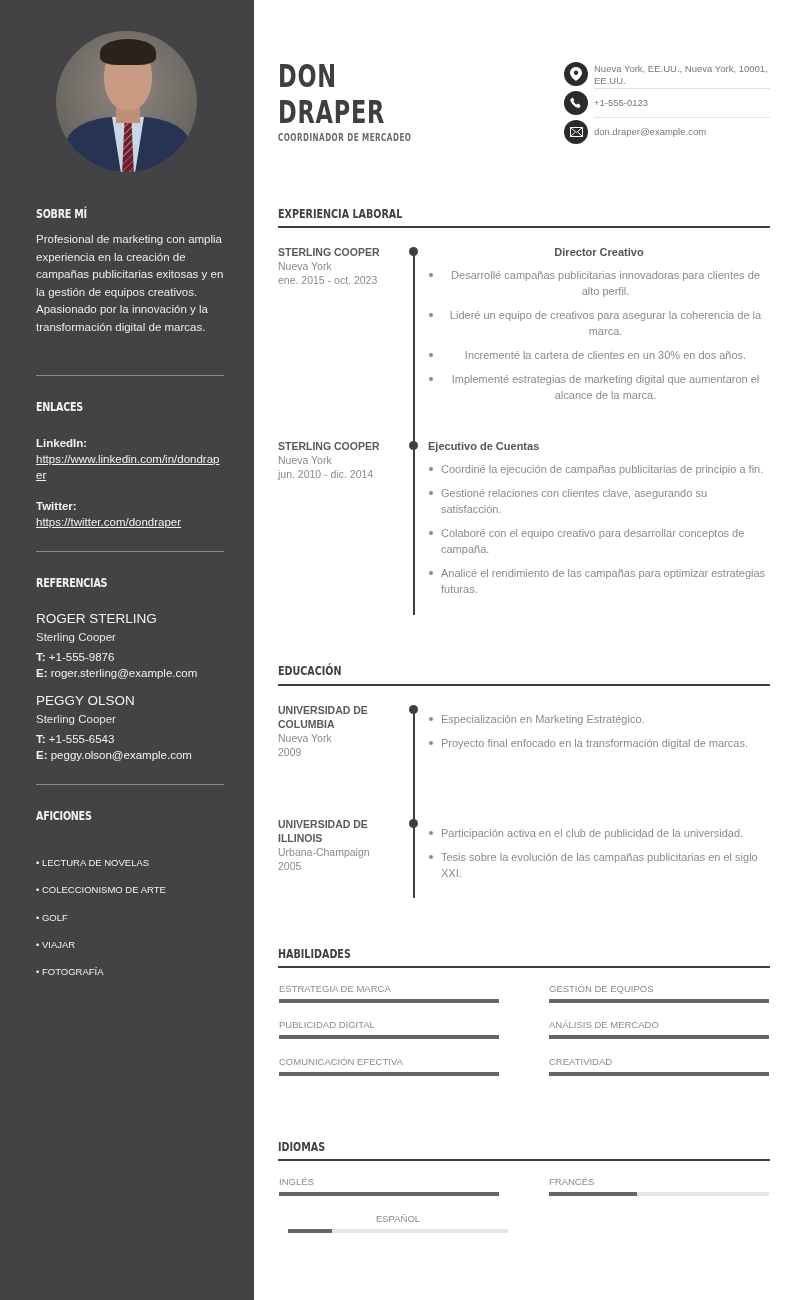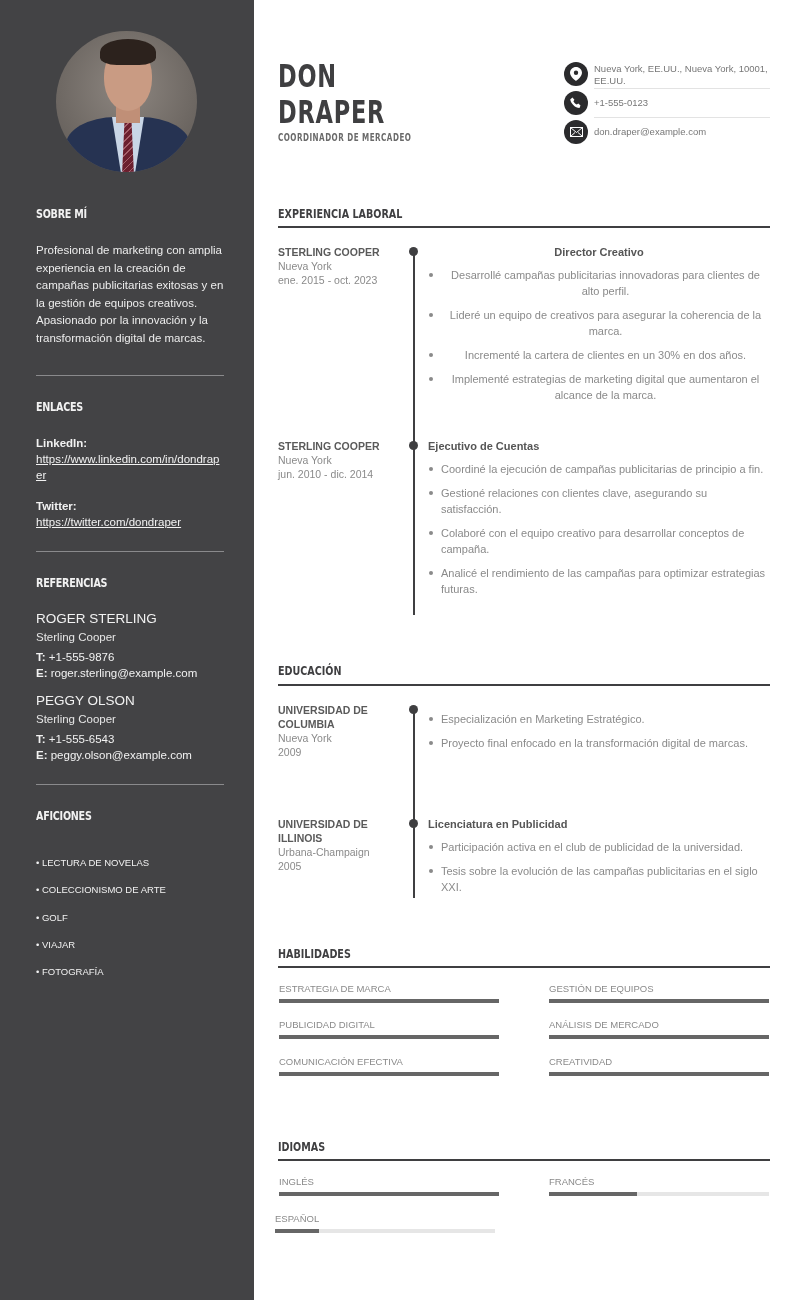--- a/index.html
+++ b/index.html
@@ -12,21 +12,21 @@
   .avatar .head { position: absolute; left: 48px; top: 16px; width: 48px; height: 64px; border-radius: 45% 45% 50% 50%; background: #c99b83; }
   .avatar .hair { position: absolute; left: 44px; top: 8px; width: 56px; height: 26px; border-radius: 50% 50% 30% 30%; background: #2c221d; }
   .avatar .neck { position: absolute; left: 60px; top: 72px; width: 24px; height: 20px; background: #c08f77; }
   .avatar .suit { position: absolute; left: 10px; top: 86px; width: 124px; height: 70px; border-radius: 40% 40% 0 0; background: #263352; }
   .avatar .shirt { position: absolute; left: 56px; top: 86px; width: 32px; height: 60px; background: #c9d6e6; clip-path: polygon(0 0, 100% 0, 70% 100%, 30% 100%); }
   .avatar .tie { position: absolute; left: 66px; top: 92px; width: 12px; height: 52px; background: repeating-linear-gradient(135deg, #6b1f2e 0 4px, #a7606b 4px 5px); clip-path: polygon(20% 0, 80% 0, 100% 100%, 0 100%); }
 
   .side-section { position: absolute; left: 36px; width: 188px; }
   .side-title { font-family: "DejaVu Sans Condensed", "DejaVu Sans", sans-serif; font-stretch: condensed; font-weight: bold; font-size: 13px; letter-spacing: -0.3px; color: #f2f2f2; transform: scaleX(0.82); transform-origin: left; white-space: nowrap; }
   .side-divider { position: absolute; left: 36px; width: 188px; height: 1px; background: #8a8a8c; }
-  .about { font-size: 11.5px; line-height: 17.5px; color: #ececec; margin-top: 11px; }
+  .about { font-size: 11.5px; line-height: 17.5px; color: #ececec; }
   .link-label { font-size: 11.5px; font-weight: bold; color: #f2f2f2; line-height: 16px; }
   .link-url { font-size: 11.5px; color: #f2f2f2; text-decoration: underline; line-height: 16px; word-break: break-all; display: block; }
   .ref-name { font-size: 13.5px; color: #f2f2f2; line-height: 18px; }
   .ref-company { font-size: 11.5px; color: #e6e6e6; line-height: 16px; margin-top: 1px; }
   .ref-line { font-size: 11.5px; color: #f2f2f2; line-height: 16px; }
   .ref-line b { font-weight: bold; }
   .hobby { font-size: 9.5px; color: #f2f2f2; position: absolute; left: 0; white-space: nowrap; }
 
   .name-block { position: absolute; left: 278px; top: 58px; }
   .name-line { font-family: "DejaVu Sans Condensed", "DejaVu Sans", sans-serif; font-weight: bold; font-size: 32px; line-height: 36px; color: #3f3f41; letter-spacing: 1px; transform: scaleX(0.78); transform-origin: left; white-space: nowrap; }
@@ -204,21 +204,20 @@
   </ul>
 </div>
 
 <div class="entry-left" style="top:817px; width:110px;">
   <div class="entry-org">UNIVERSIDAD DE ILLINOIS</div>
   <div class="entry-meta">Urbana-Champaign</div>
   <div class="entry-meta">2005</div>
 </div>
 <div class="dot" style="top:819px;"></div>
 <div class="entry-right" style="top:817px;">
-  <div class="entry-role">Licenciatura en Publicidad</div>
   <ul class="bullets">
     <li>Participación activa en el club de publicidad de la universidad.</li>
     <li>Tesis sobre la evolución de las campañas publicitarias en el siglo XXI.</li>
   </ul>
 </div>
 
 <div class="section-title" style="top:946px;">HABILIDADES</div>
 <div class="section-rule" style="top:966px;"></div>
 
 <div class="bar-item" style="left:279px; top:983px;">
@@ -266,18 +265,18 @@
   <div class="bar-track">
       <div class="bar-fill" style="width: 100%;"></div>
     </div>
 </div>
 <div class="bar-item" style="left:549px; top:1176px;">
   <div class="bar-label">FRANCÉS</div>
   <div class="bar-track">
       <div class="bar-fill" style="width: 40%;"></div>
     </div>
 </div>
-<div class="bar-item" style="left:275px; top:1213px;">
+<div class="bar-item" style="left:288px; top:1213px;text-align:center;">
   <div class="bar-label">ESPAÑOL</div>
   <div class="bar-track">
       <div class="bar-fill" style="width: 20%;"></div>
     </div>
 </div>
 
 </body></html>

